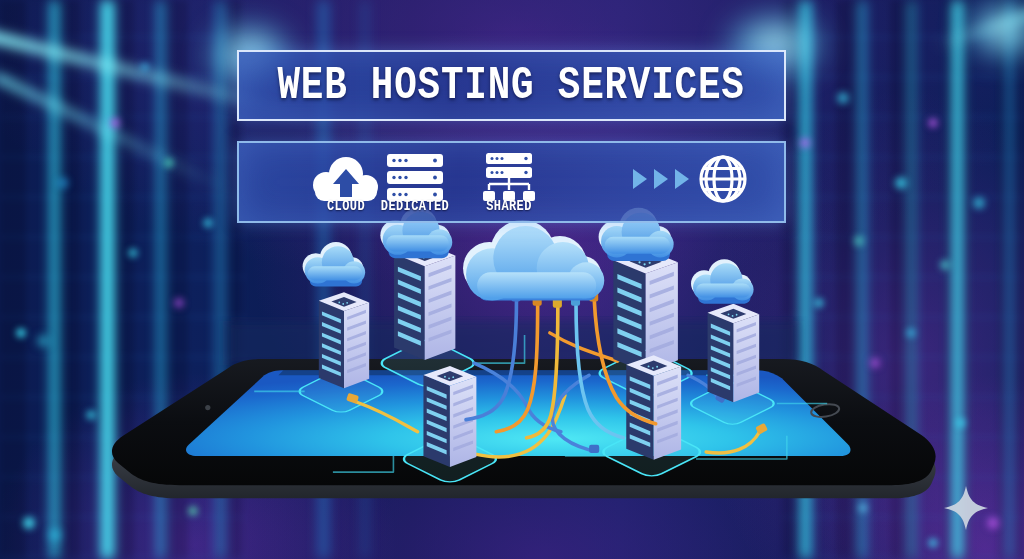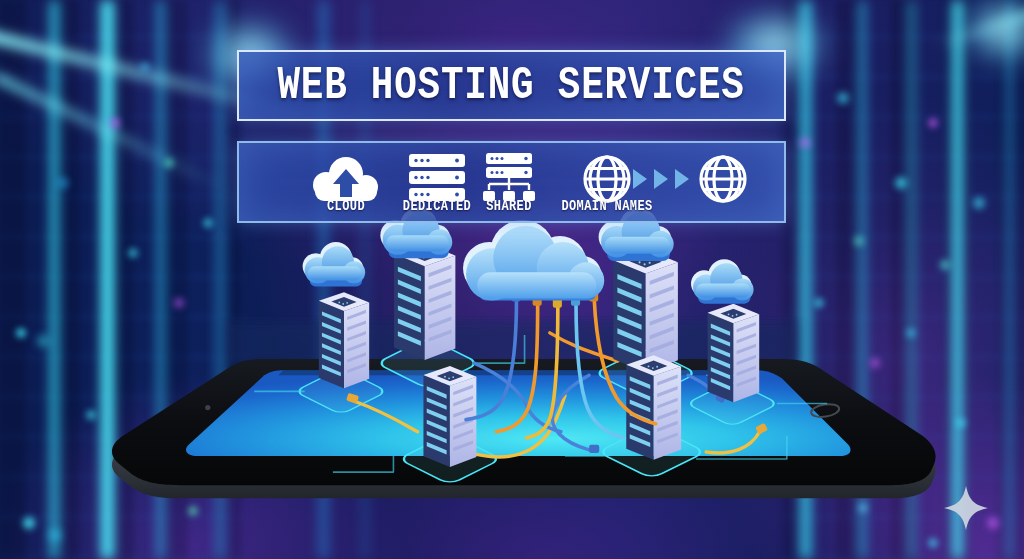--- a/index.html
+++ b/index.html
@@ -279,21 +279,21 @@
           <circle cx="-20" cy="2" r="13"></circle>
             <circle cx="0" cy="-9" r="17"></circle>
             <circle cx="20" cy="4" r="12"></circle>
           <rect x="-31" y="0" width="62" height="18" rx="9"></rect>
         </g>
         <path d="M0,-14 L13,1 L6,1 L6,14 L-6,14 L-6,1 L-13,1 Z" fill="#2d4da6"></path>
       </svg>
       <span class="svc-label">CLOUD</span>
     </div>
 
-    <div class="svc-item" style="left:162px;width:72px">
+    <div class="svc-item" style="left:140px;width:72px">
       <svg class="svc-icon" width="58" height="50" viewBox="0 0 58 50">
         <g fill="#ffffff">
           <rect x="1" y="1" width="56" height="13" rx="3"></rect>
             <rect x="1" y="18" width="56" height="13" rx="3"></rect>
           <rect x="1" y="35" width="56" height="13" rx="3"></rect>
         </g>
         <g fill="#2d4da6">
           <circle cx="8" cy="7.5" r="1.7"></circle>
             <circle cx="14" cy="7.5" r="1.7"></circle>
             <circle cx="20" cy="7.5" r="1.7"></circle>
@@ -330,33 +330,20 @@
         <path d="M26,25 V31 M6,31 H46 M6,31 V37 M26,31 V37 M46,31 V37" stroke="#ffffff" stroke-width="2.4" fill="none"></path>
         <g fill="#ffffff">
           <rect x="0" y="38" width="12" height="10" rx="2"></rect>
             <rect x="20" y="38" width="12" height="10" rx="2"></rect>
             <rect x="40" y="38" width="12" height="10" rx="2"></rect>
         </g>
       </svg>
       <span class="svc-label">SHARED</span>
     </div>
 
-    <div class="svc-item" style="left:322px;width:92px">
-      <svg class="svc-icon" width="52" height="52" viewBox="-26 -26 52 52">
-        <g fill="none" stroke="#ffffff" stroke-width="3.2">
-          <circle cx="0" cy="0" r="22"></circle>
-          <ellipse cx="0" cy="0" rx="9" ry="22"></ellipse>
-            <ellipse cx="0" cy="0" rx="17" ry="22"></ellipse>
-          <line x1="-22" y1="0" x2="22" y2="0"></line>
-          <line x1="-19.3" y1="-10.5" x2="19.3" y2="-10.5"></line>
-            <line x1="-19.3" y1="10.5" x2="19.3" y2="10.5"></line>
-        </g>
-      </svg>
-      <span class="svc-label">DOMAIN NAMES</span>
-    </div>
 
     <svg style="position:absolute;left:392px;top:24px" width="62" height="24" viewBox="0 0 62 24">
       <g fill="#72b4e8">
         <path d="M2,2 L16,12 L2,22 Z"></path>
           <path d="M23,2 L37,12 L23,22 Z"></path>
           <path d="M44,2 L58,12 L44,22 Z"></path>
       </g>
     </svg>
 
     <svg style="position:absolute;left:458px;top:10px" width="52" height="52" viewBox="-26 -26 52 52">

